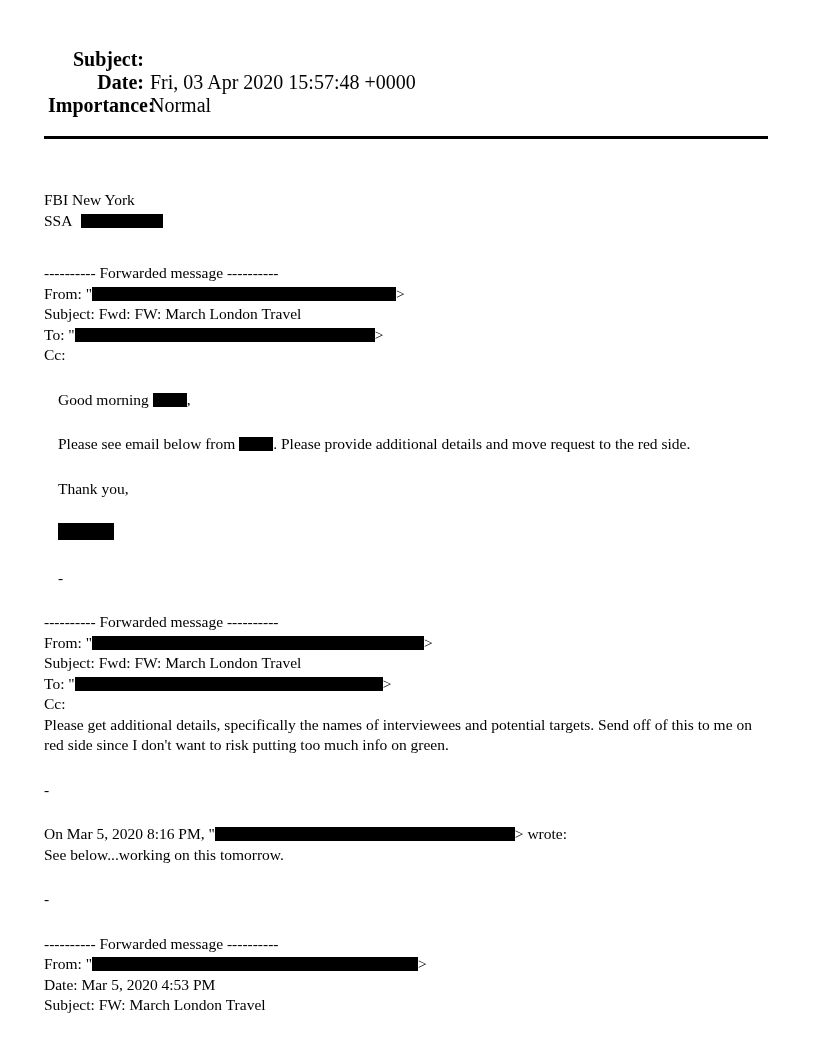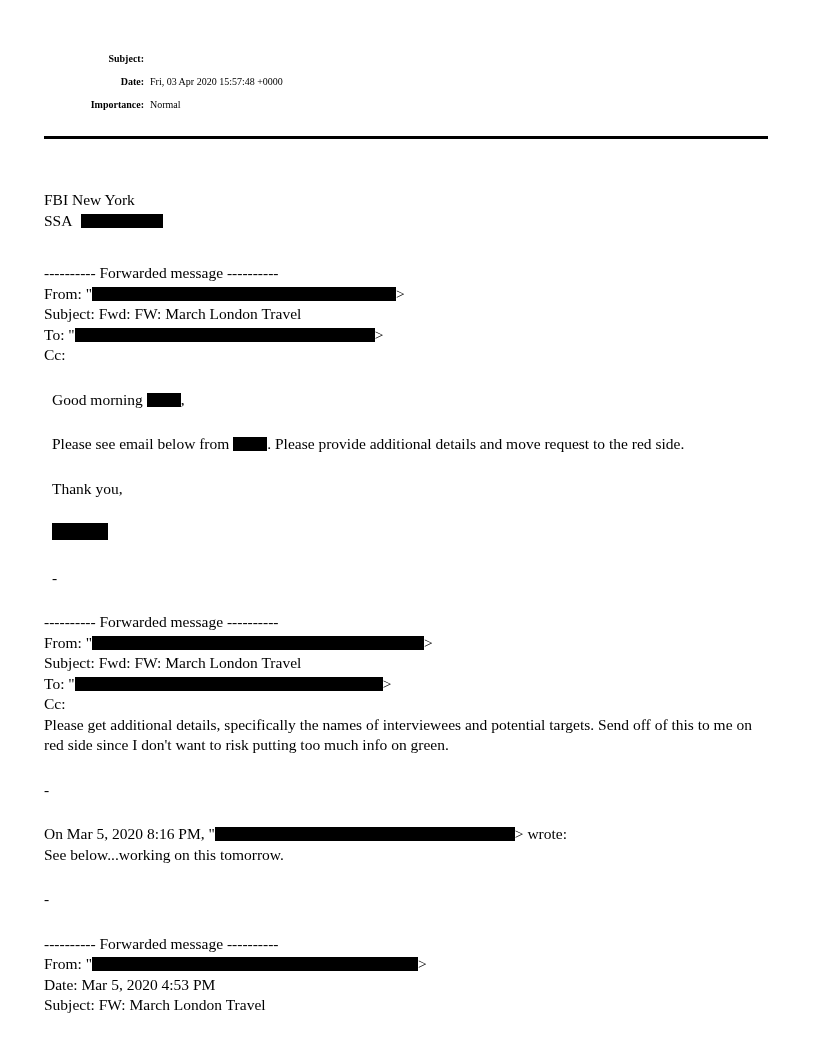--- a/index.html
+++ b/index.html
@@ -24,21 +24,21 @@
 
   
   .hdr {
     position: absolute;
     left: 48px;
     top: 48px;
     width: 720px;
   }
   .hdr-row {
     display: flex;
-    font-size: 10px;
+    font-size: 20px;
     line-height: 22px;
     margin-bottom: 1px;
   }
   .hdr-label {
     width: 96px;
     text-align: right;
     font-weight: bold;
     padding-right: 6px;
     flex: 0 0 auto;
     white-space: nowrap;
@@ -71,21 +71,21 @@
   }
   .blk {
     display: inline-block;
     background: #000;
     vertical-align: -2px;
     height: 14px;
   }
   .spacer-md { height: 32px; }
 
   .indent {
-    margin-left: 8px;
+    margin-left: 14px;
   }
   .para {
     margin: 0;
     line-height: 20.5px;
   }
   .gap-tall { height: 24px; }
 
   .wrap {
     white-space: normal;
   }

